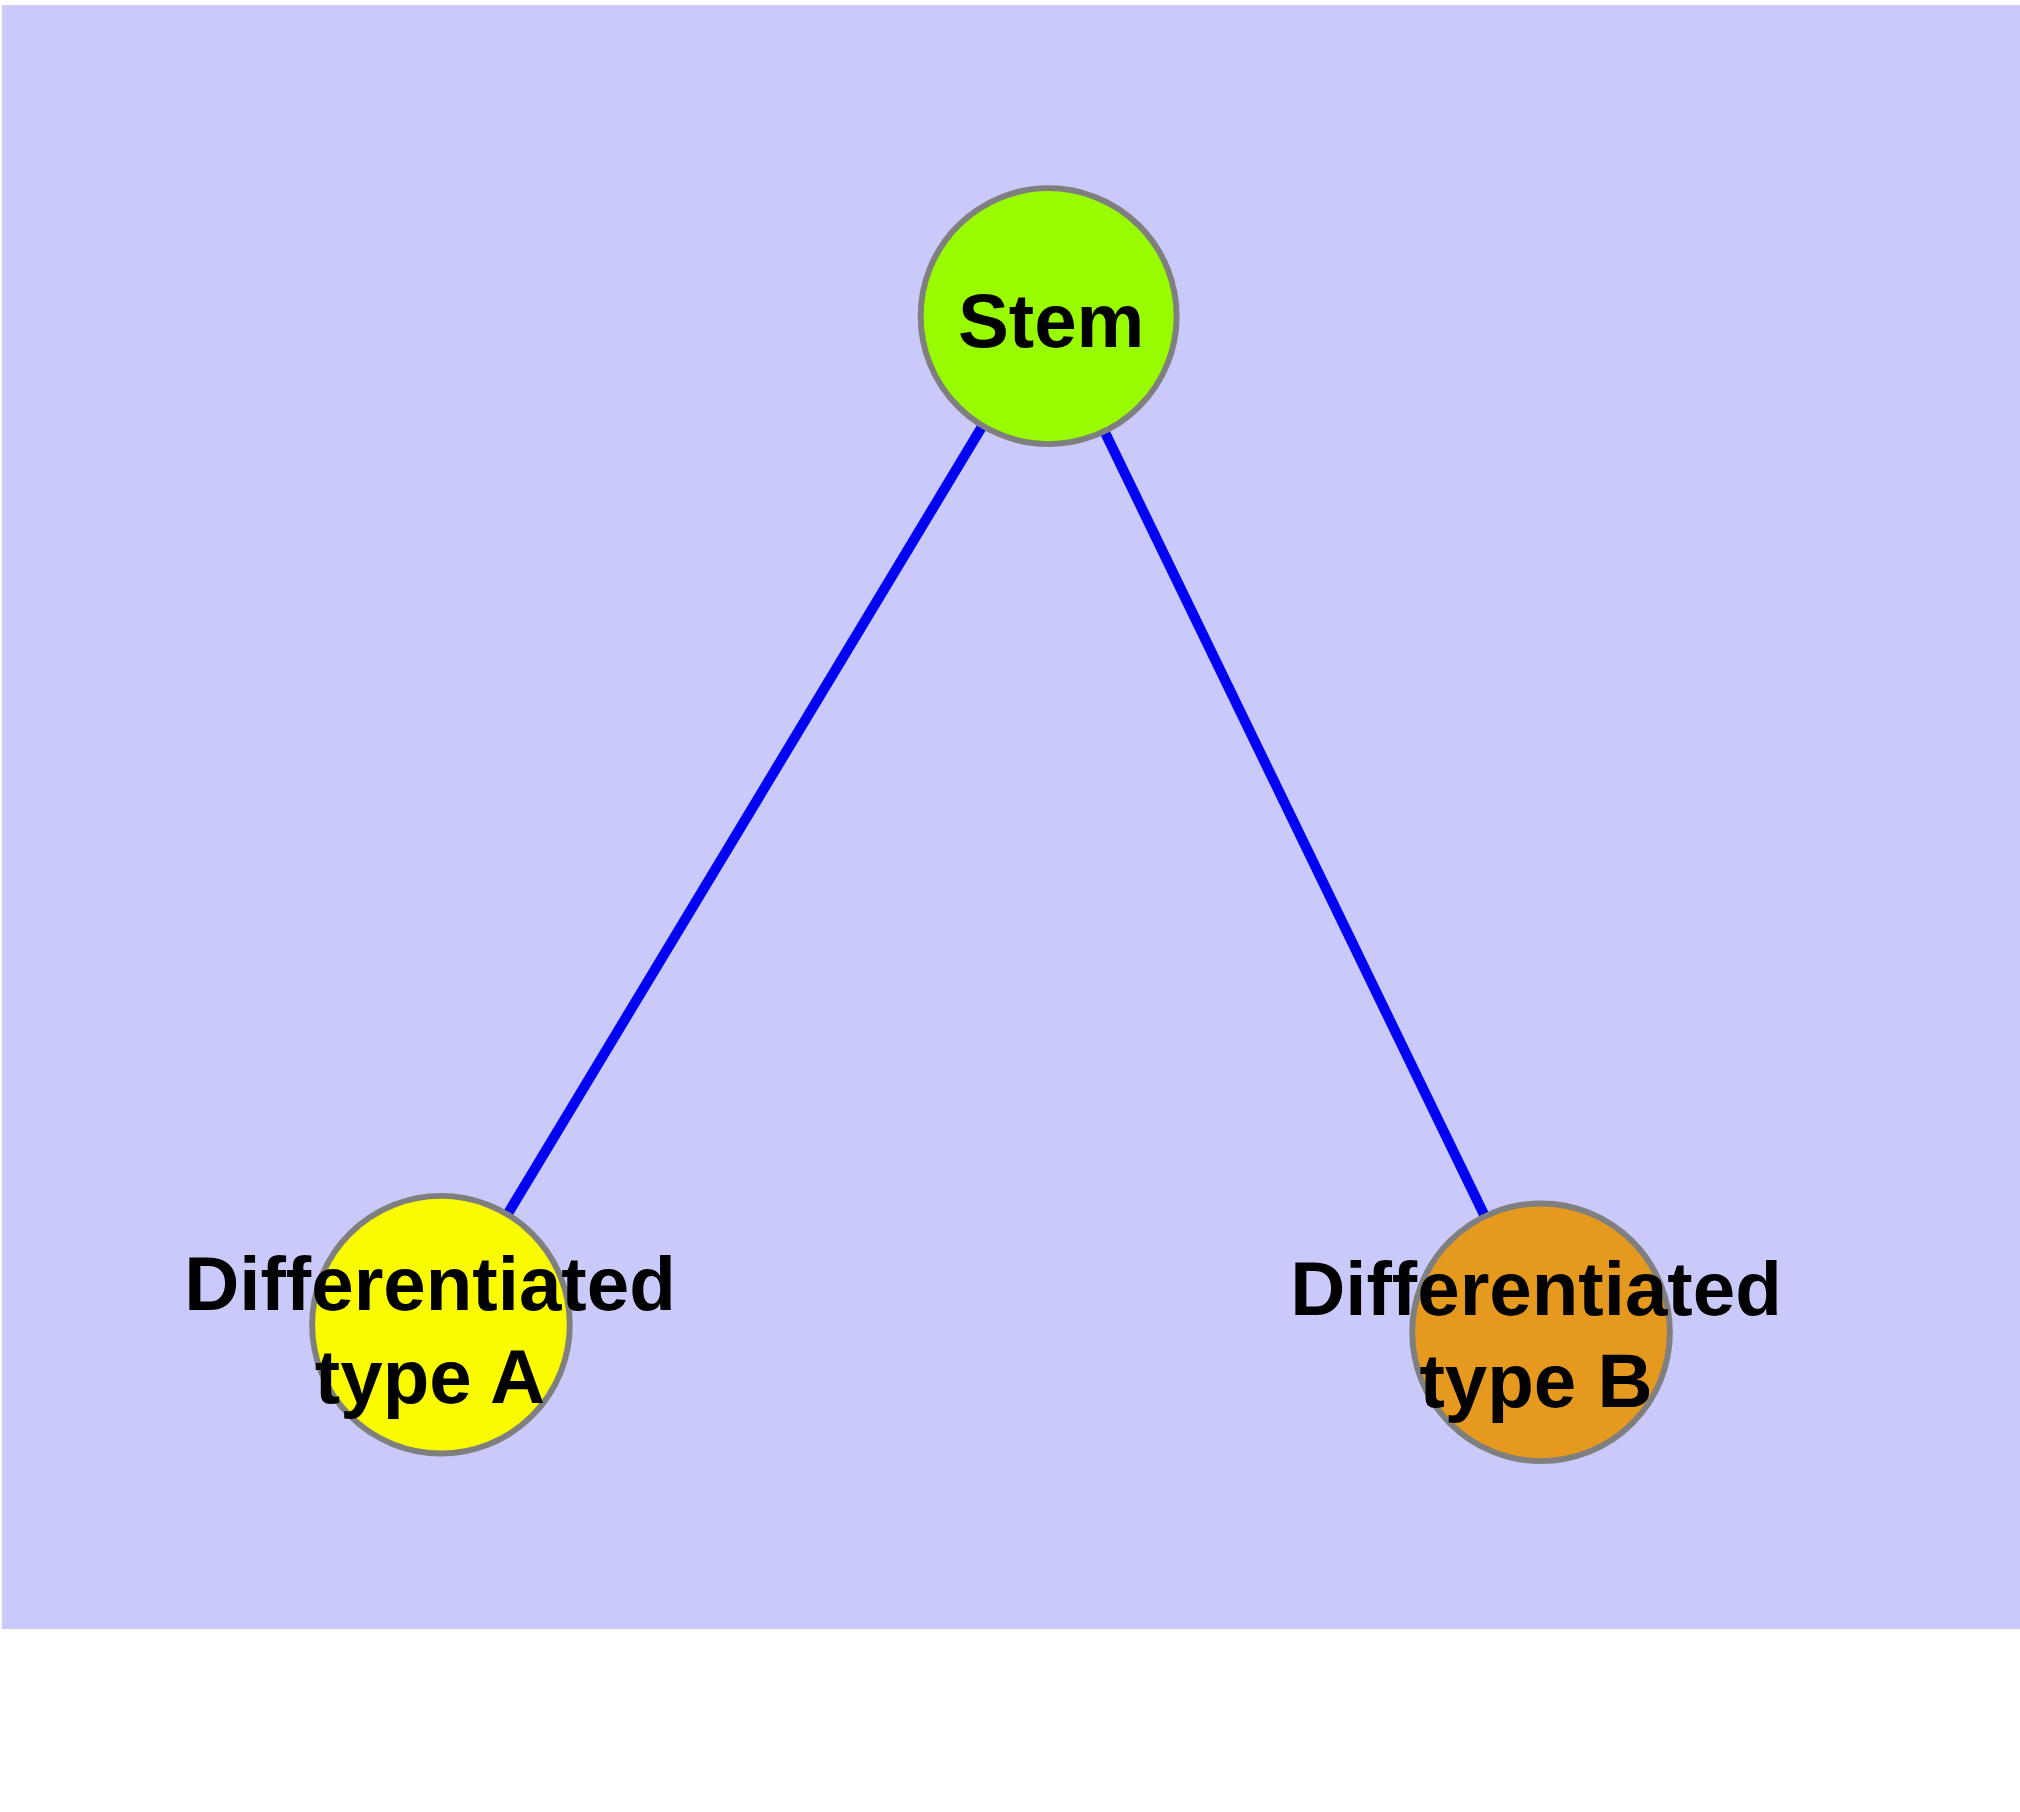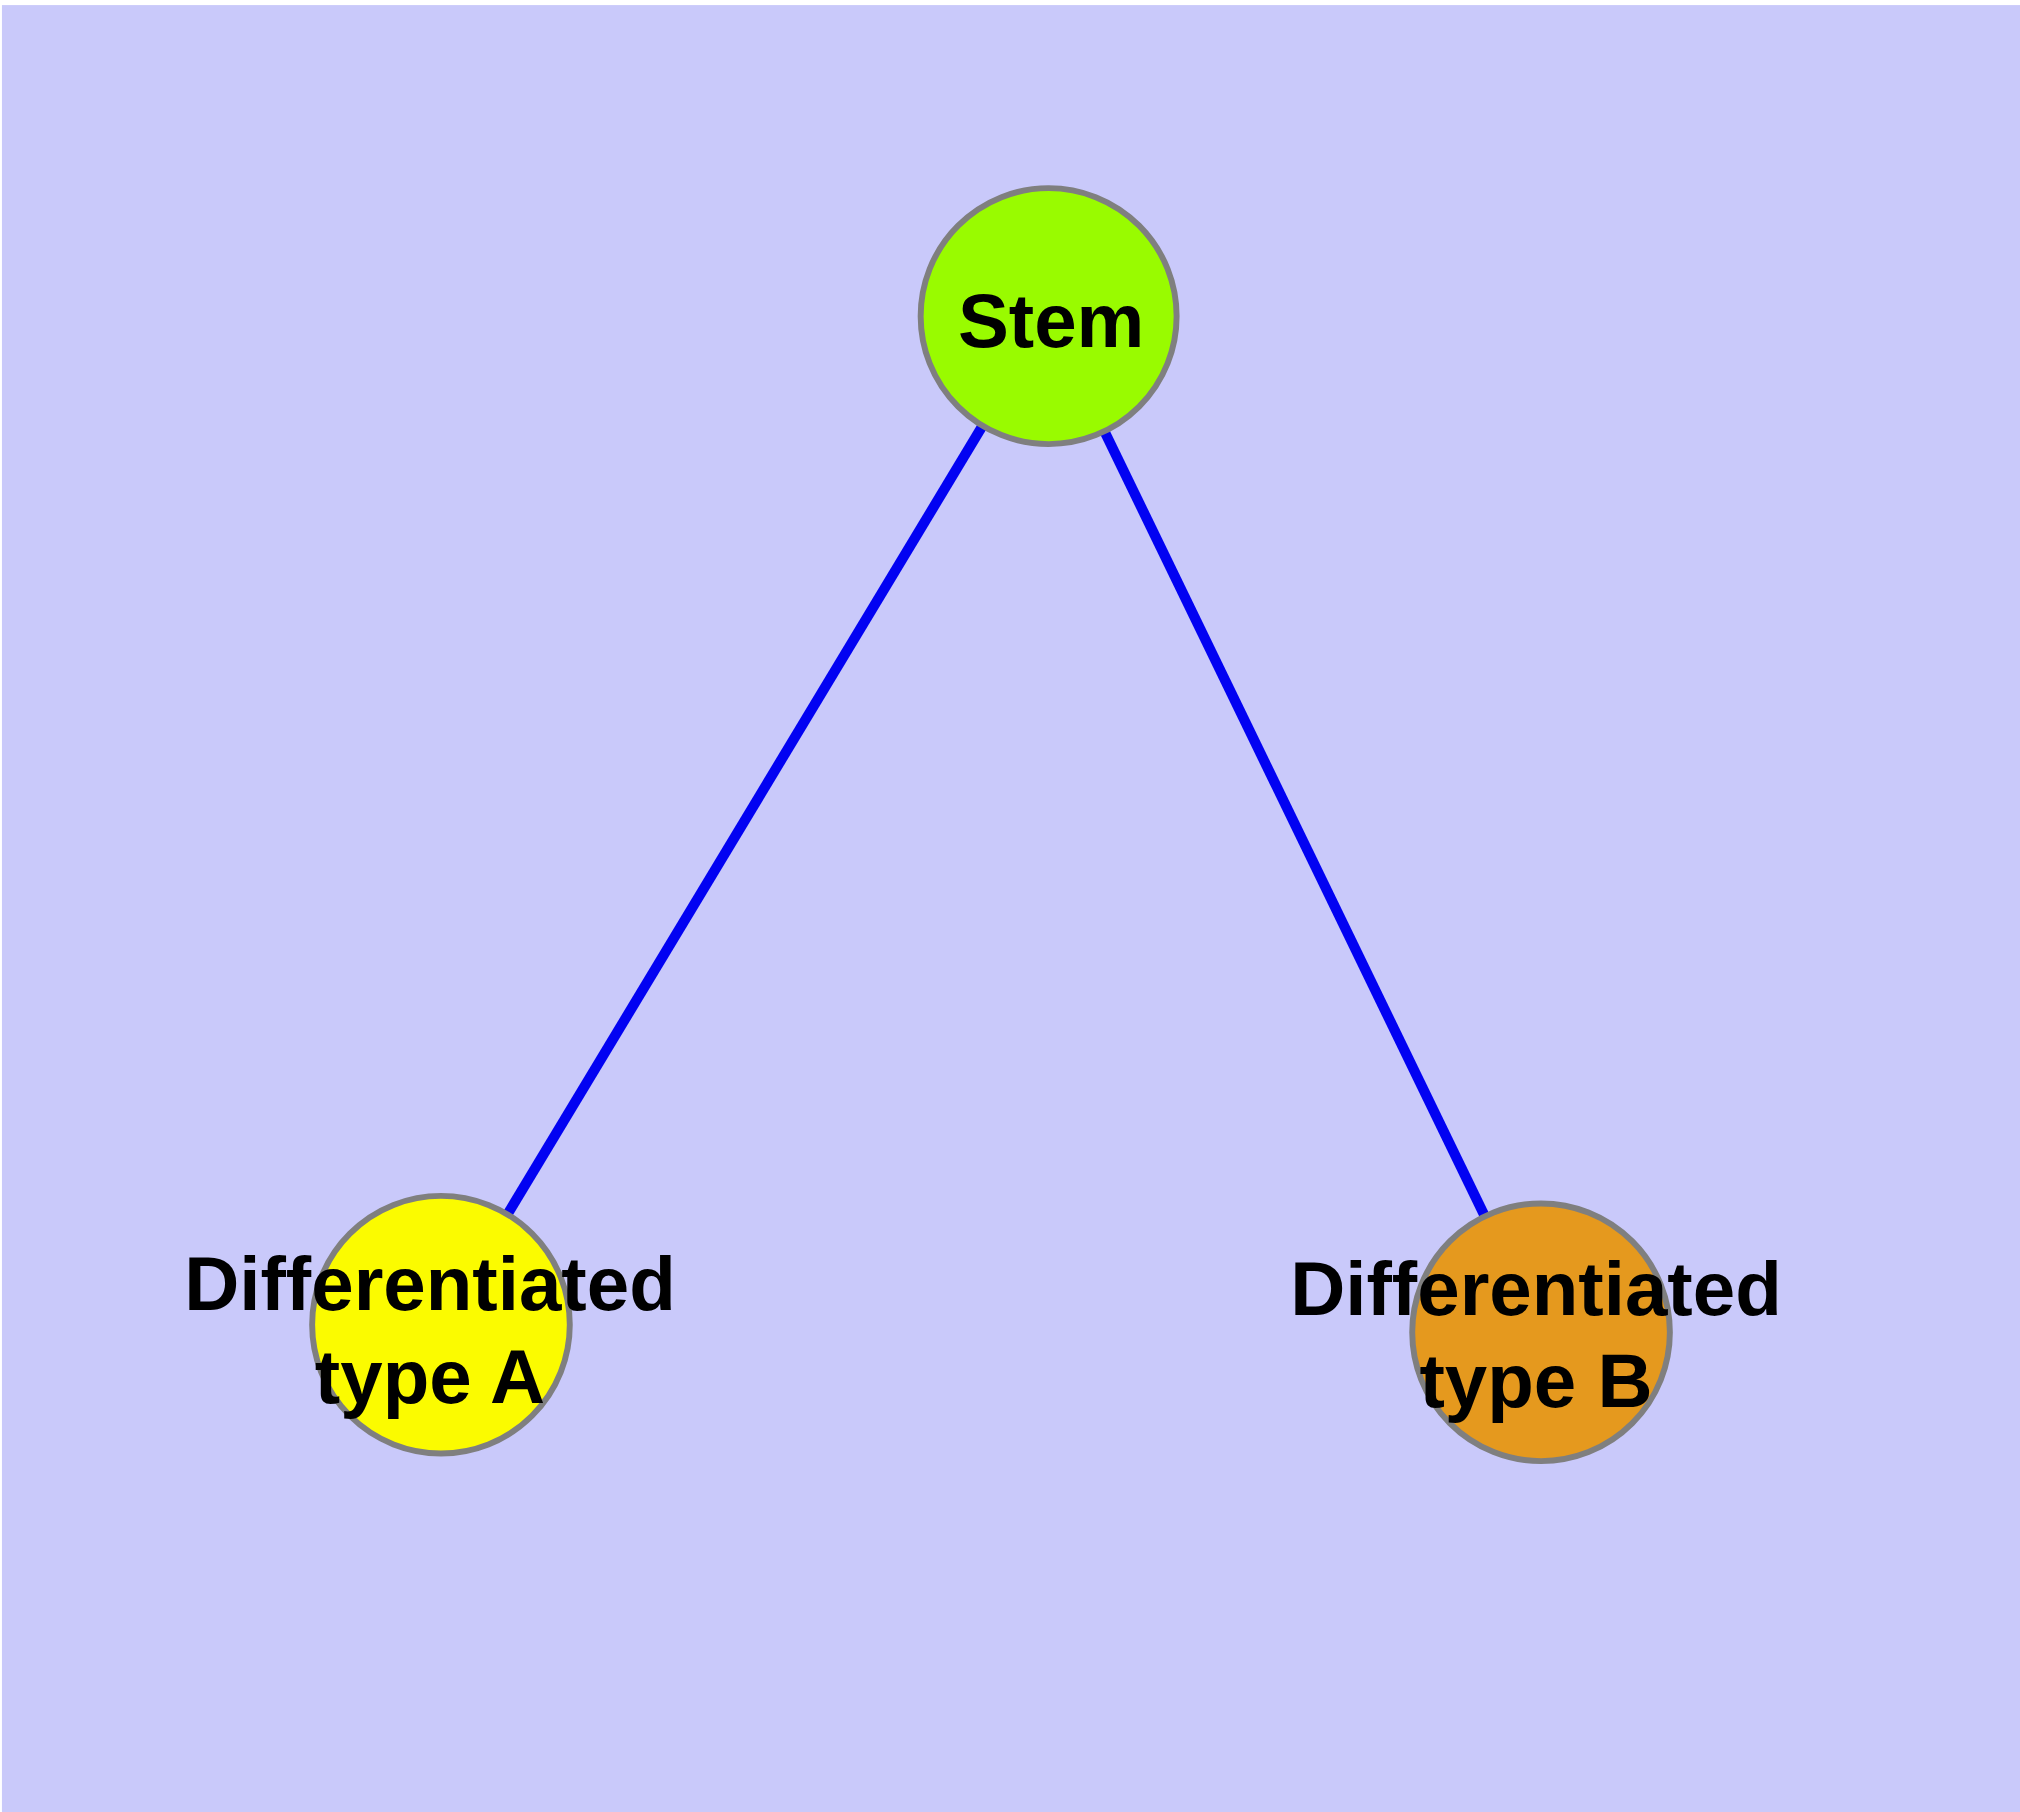--- a/index.html
+++ b/index.html
@@ -2,21 +2,21 @@
 <html style="font-size:13.6px"><head>
 <meta charset="utf-8">
 <style>
   html, body {
     margin: 0;
     padding: 0;
     background: #ffffff;
   }
   .stage {
     width: 2021px;
-    height: 1812px;
+    height: 1629px;
     position: relative;
     background: #ffffff;
   }
   svg.graph {
     display: block;
     width: 2021px;
     height: 1812px;
   }
   .node-label {
     font-family: "Liberation Sans", "DejaVu Sans", sans-serif;

